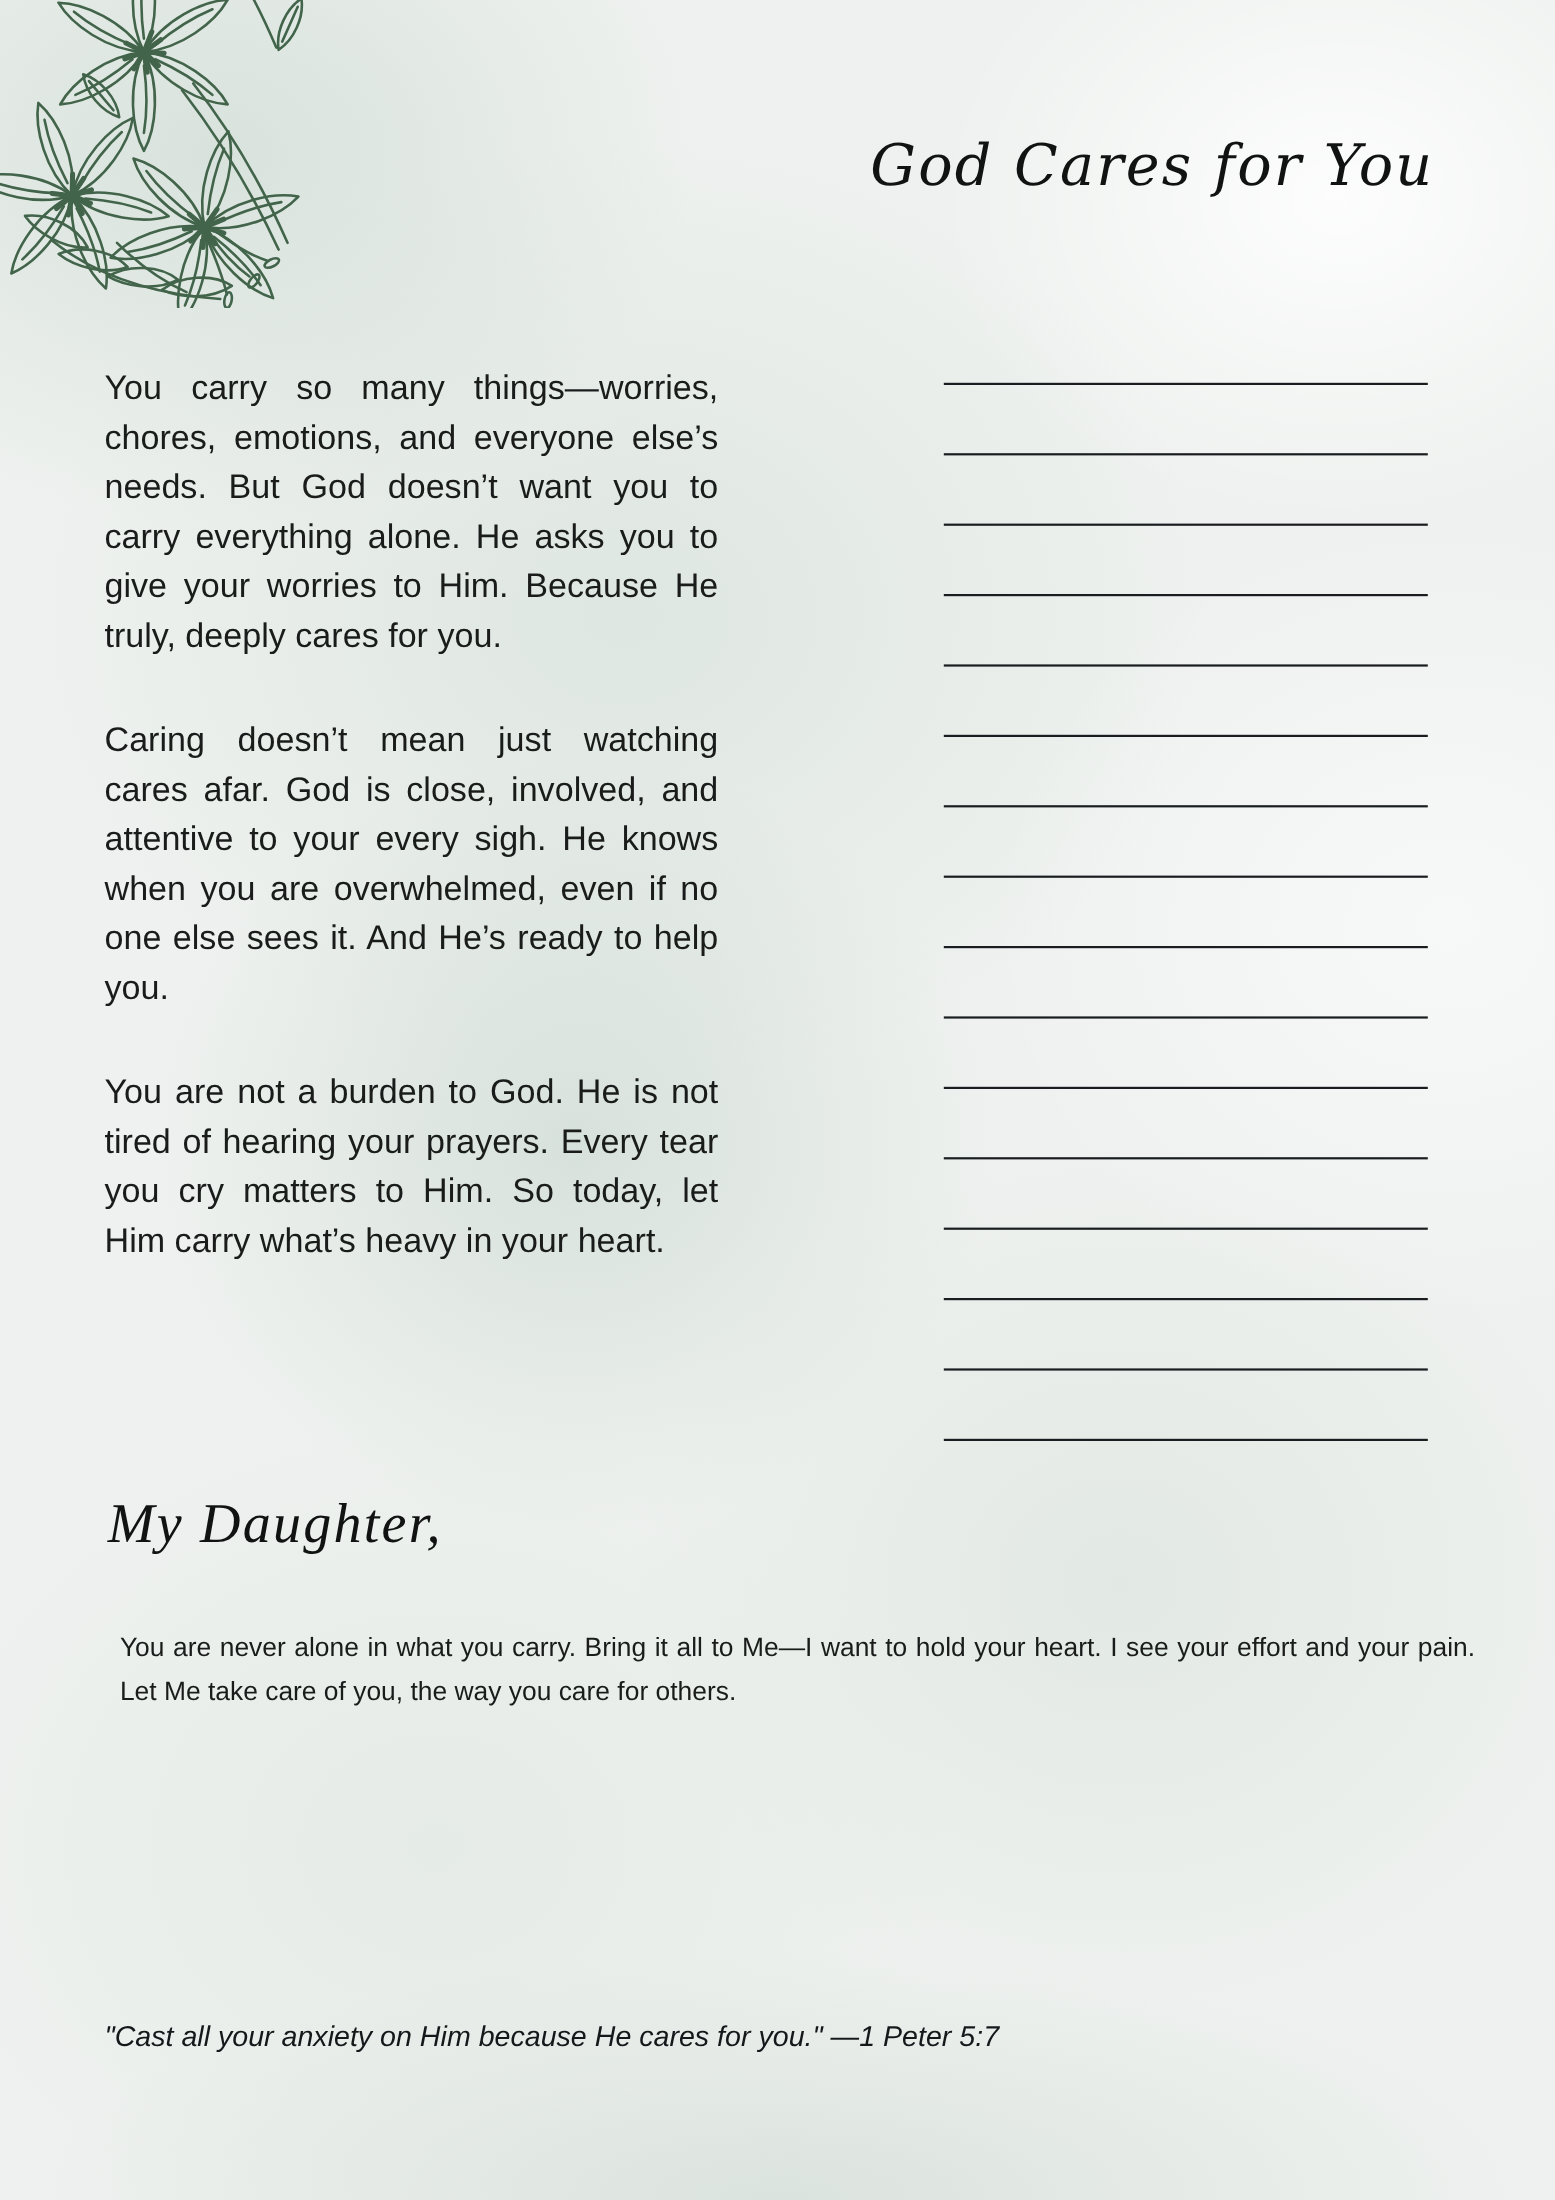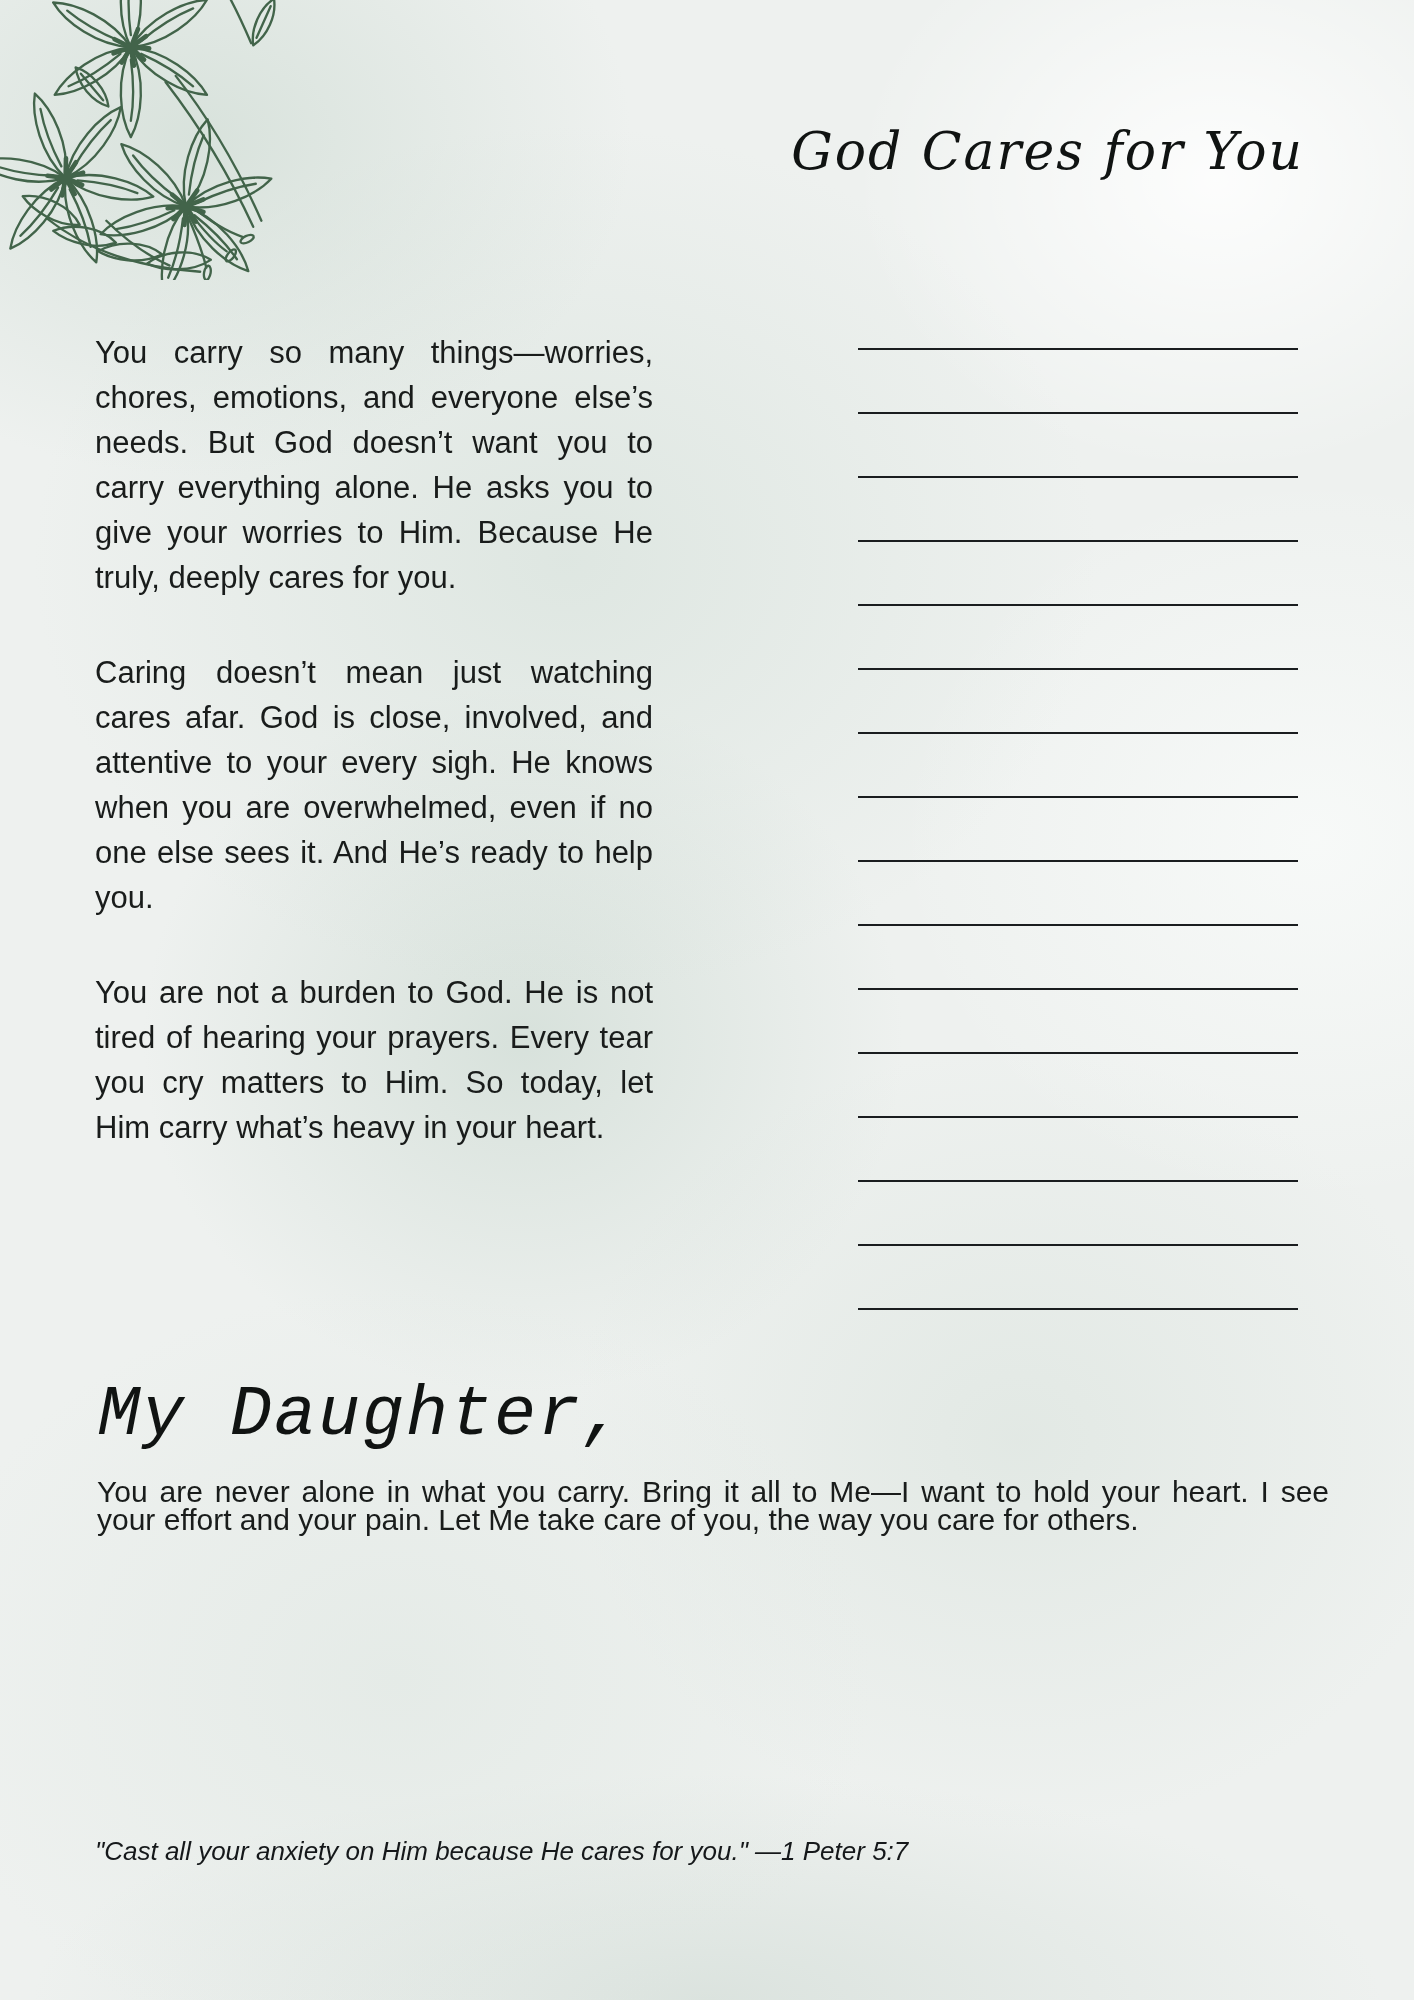--- a/index.html
+++ b/index.html
@@ -39,28 +39,28 @@
   }
   .journal{
     position:absolute;left:858px;top:286px;width:440px;
   }
   .journal-line{
     height:62px;
     border-bottom:2px solid #1a1d1f;
   }
   .letter-heading{
     position:absolute;left:98px;top:1352px;
-    font-family:Liberation Mono, monospace;
+    font-family:Liberation Serif, serif;
     font-style:italic;font-weight:400;
-    font-size:70px;line-height:1.35;color:#101312;
-    letter-spacing:2px;white-space:nowrap;margin-top:17px;
+    font-size:51px;line-height:1.35;color:#101312;
+    letter-spacing:2px;white-space:nowrap;
   }
   .letter-body{
-    position:absolute;left:97px;top:1478px;width:1232px;
-    font-size:30px;line-height:28px;
+    position:absolute;left:109px;top:1478px;width:1232px;
+    font-size:24px;line-height:40px;
     text-align:justify;color:#191c1b;
   }
   .verse{
     position:absolute;left:95px;top:1835px;width:1240px;
     font-style:italic;font-size:26px;line-height:1.3;color:#15181a;
   }
 </style>
 </head>
 <body>
 

